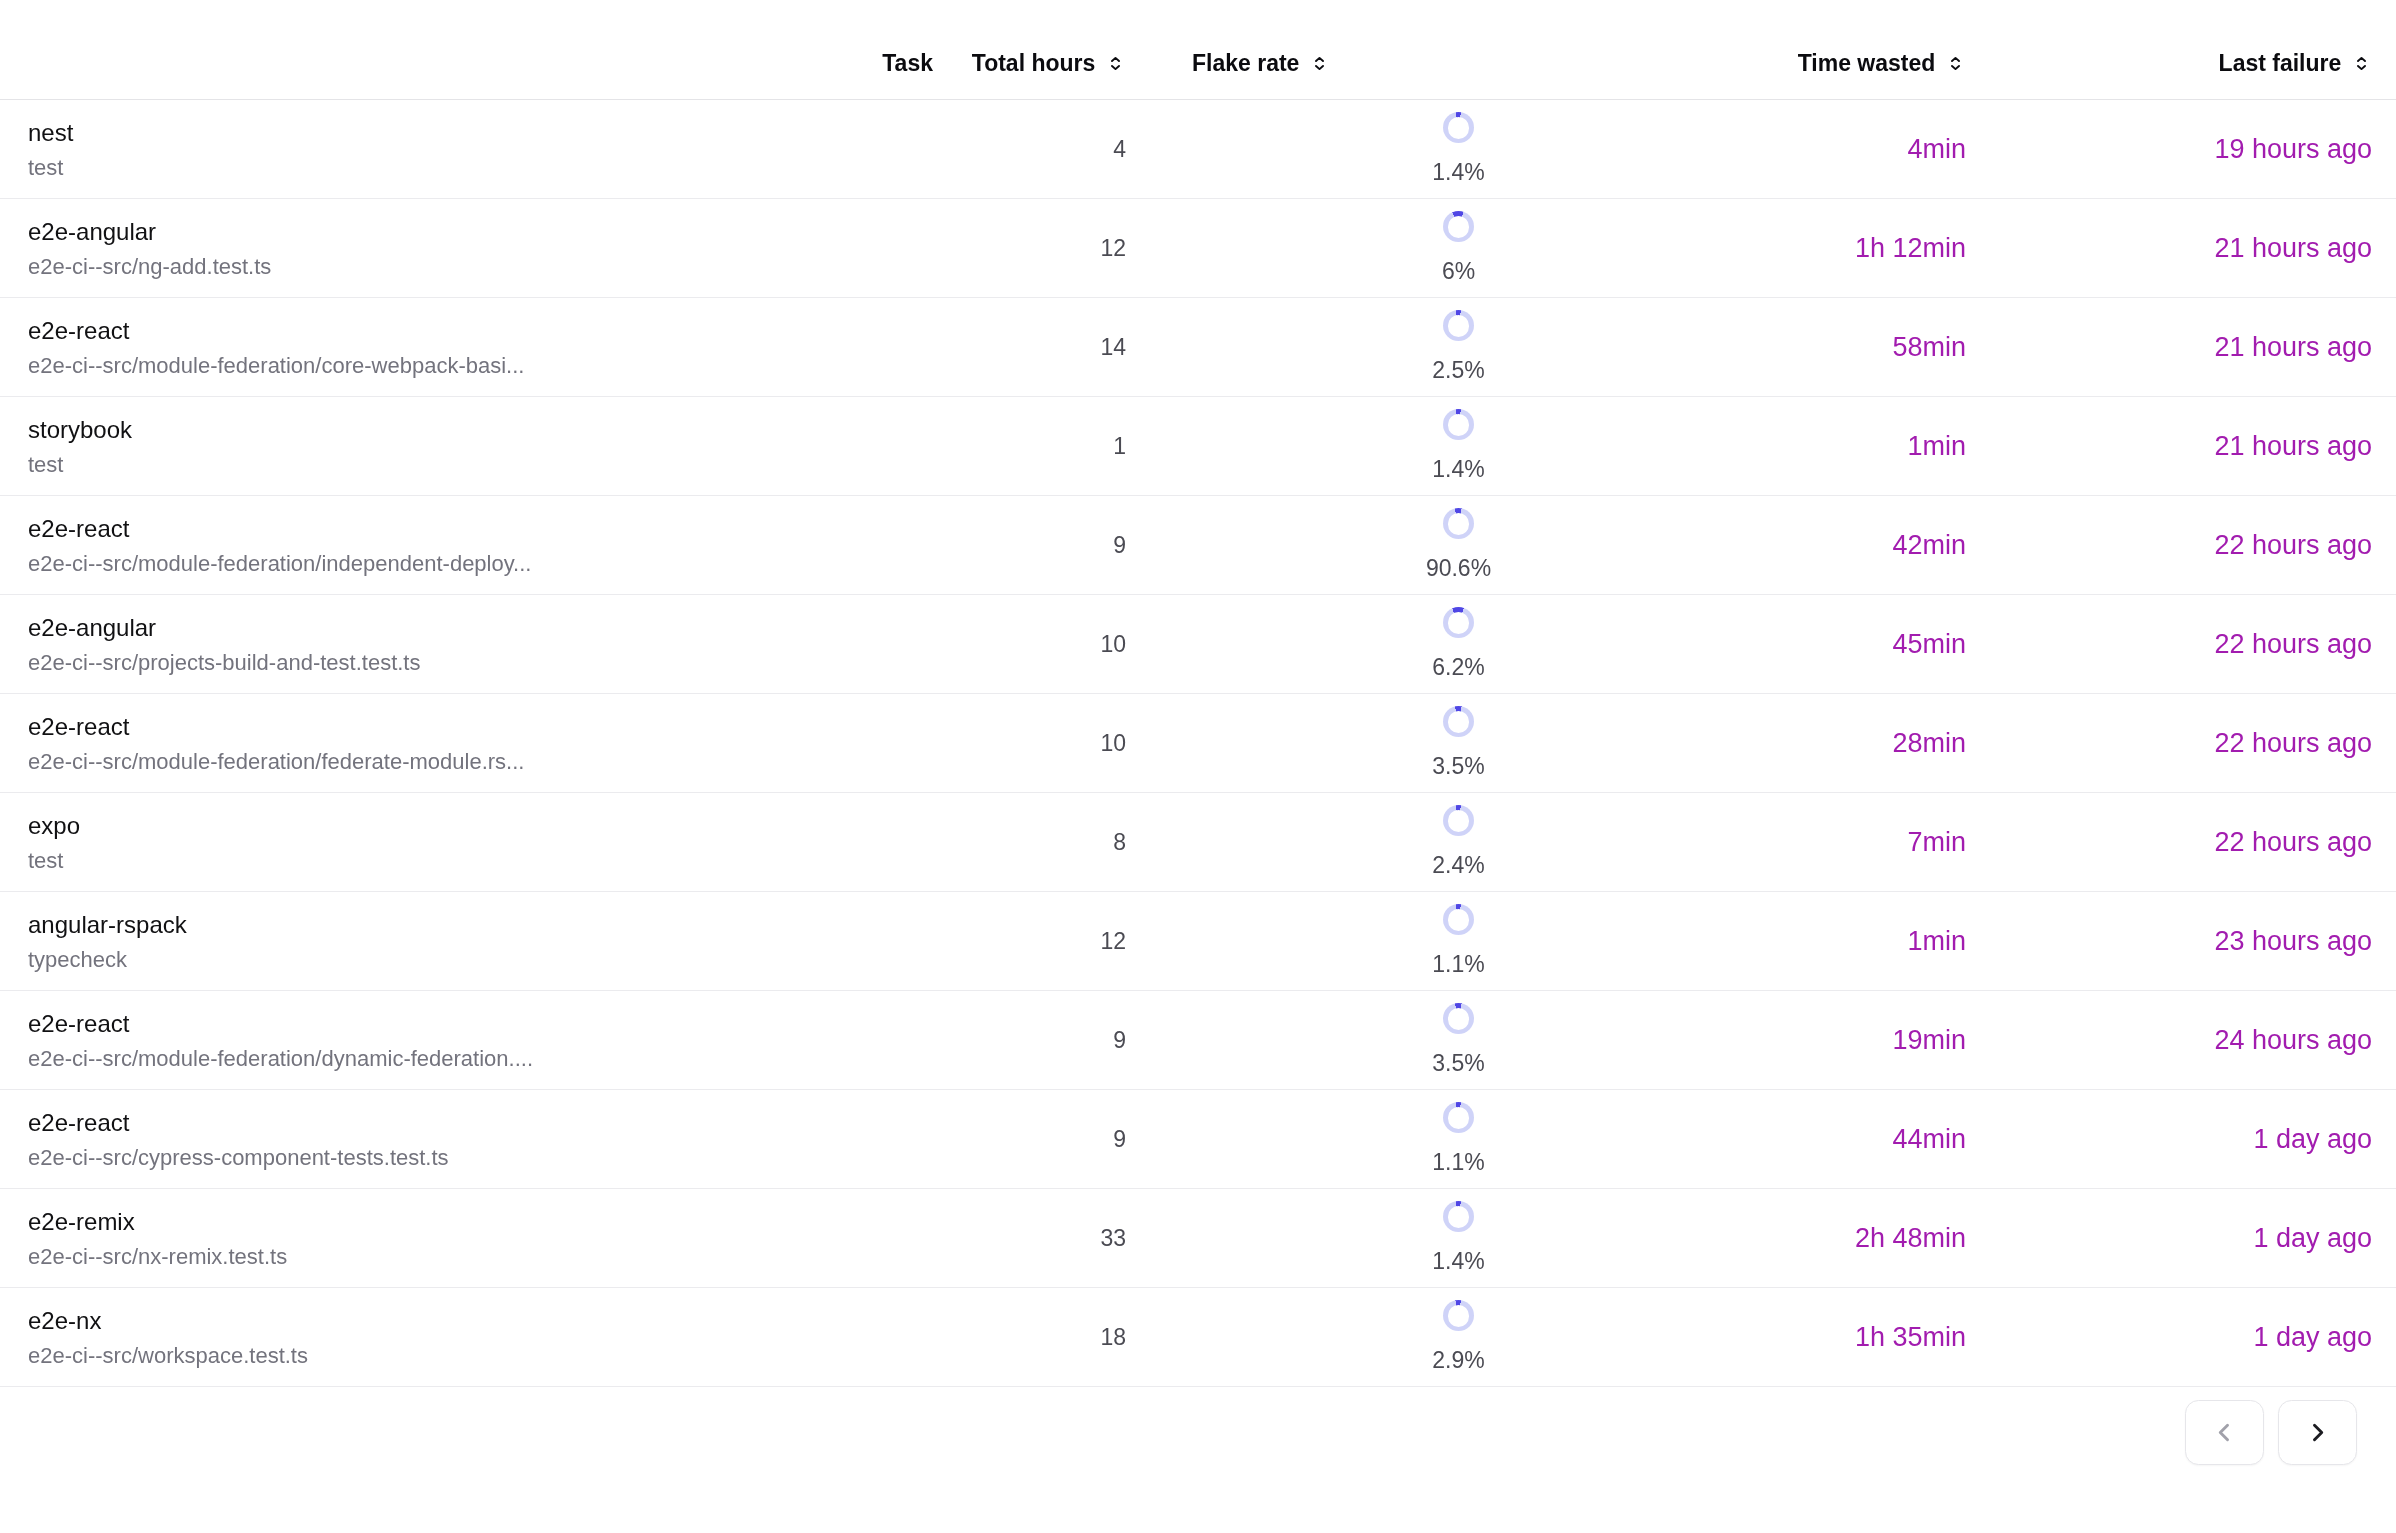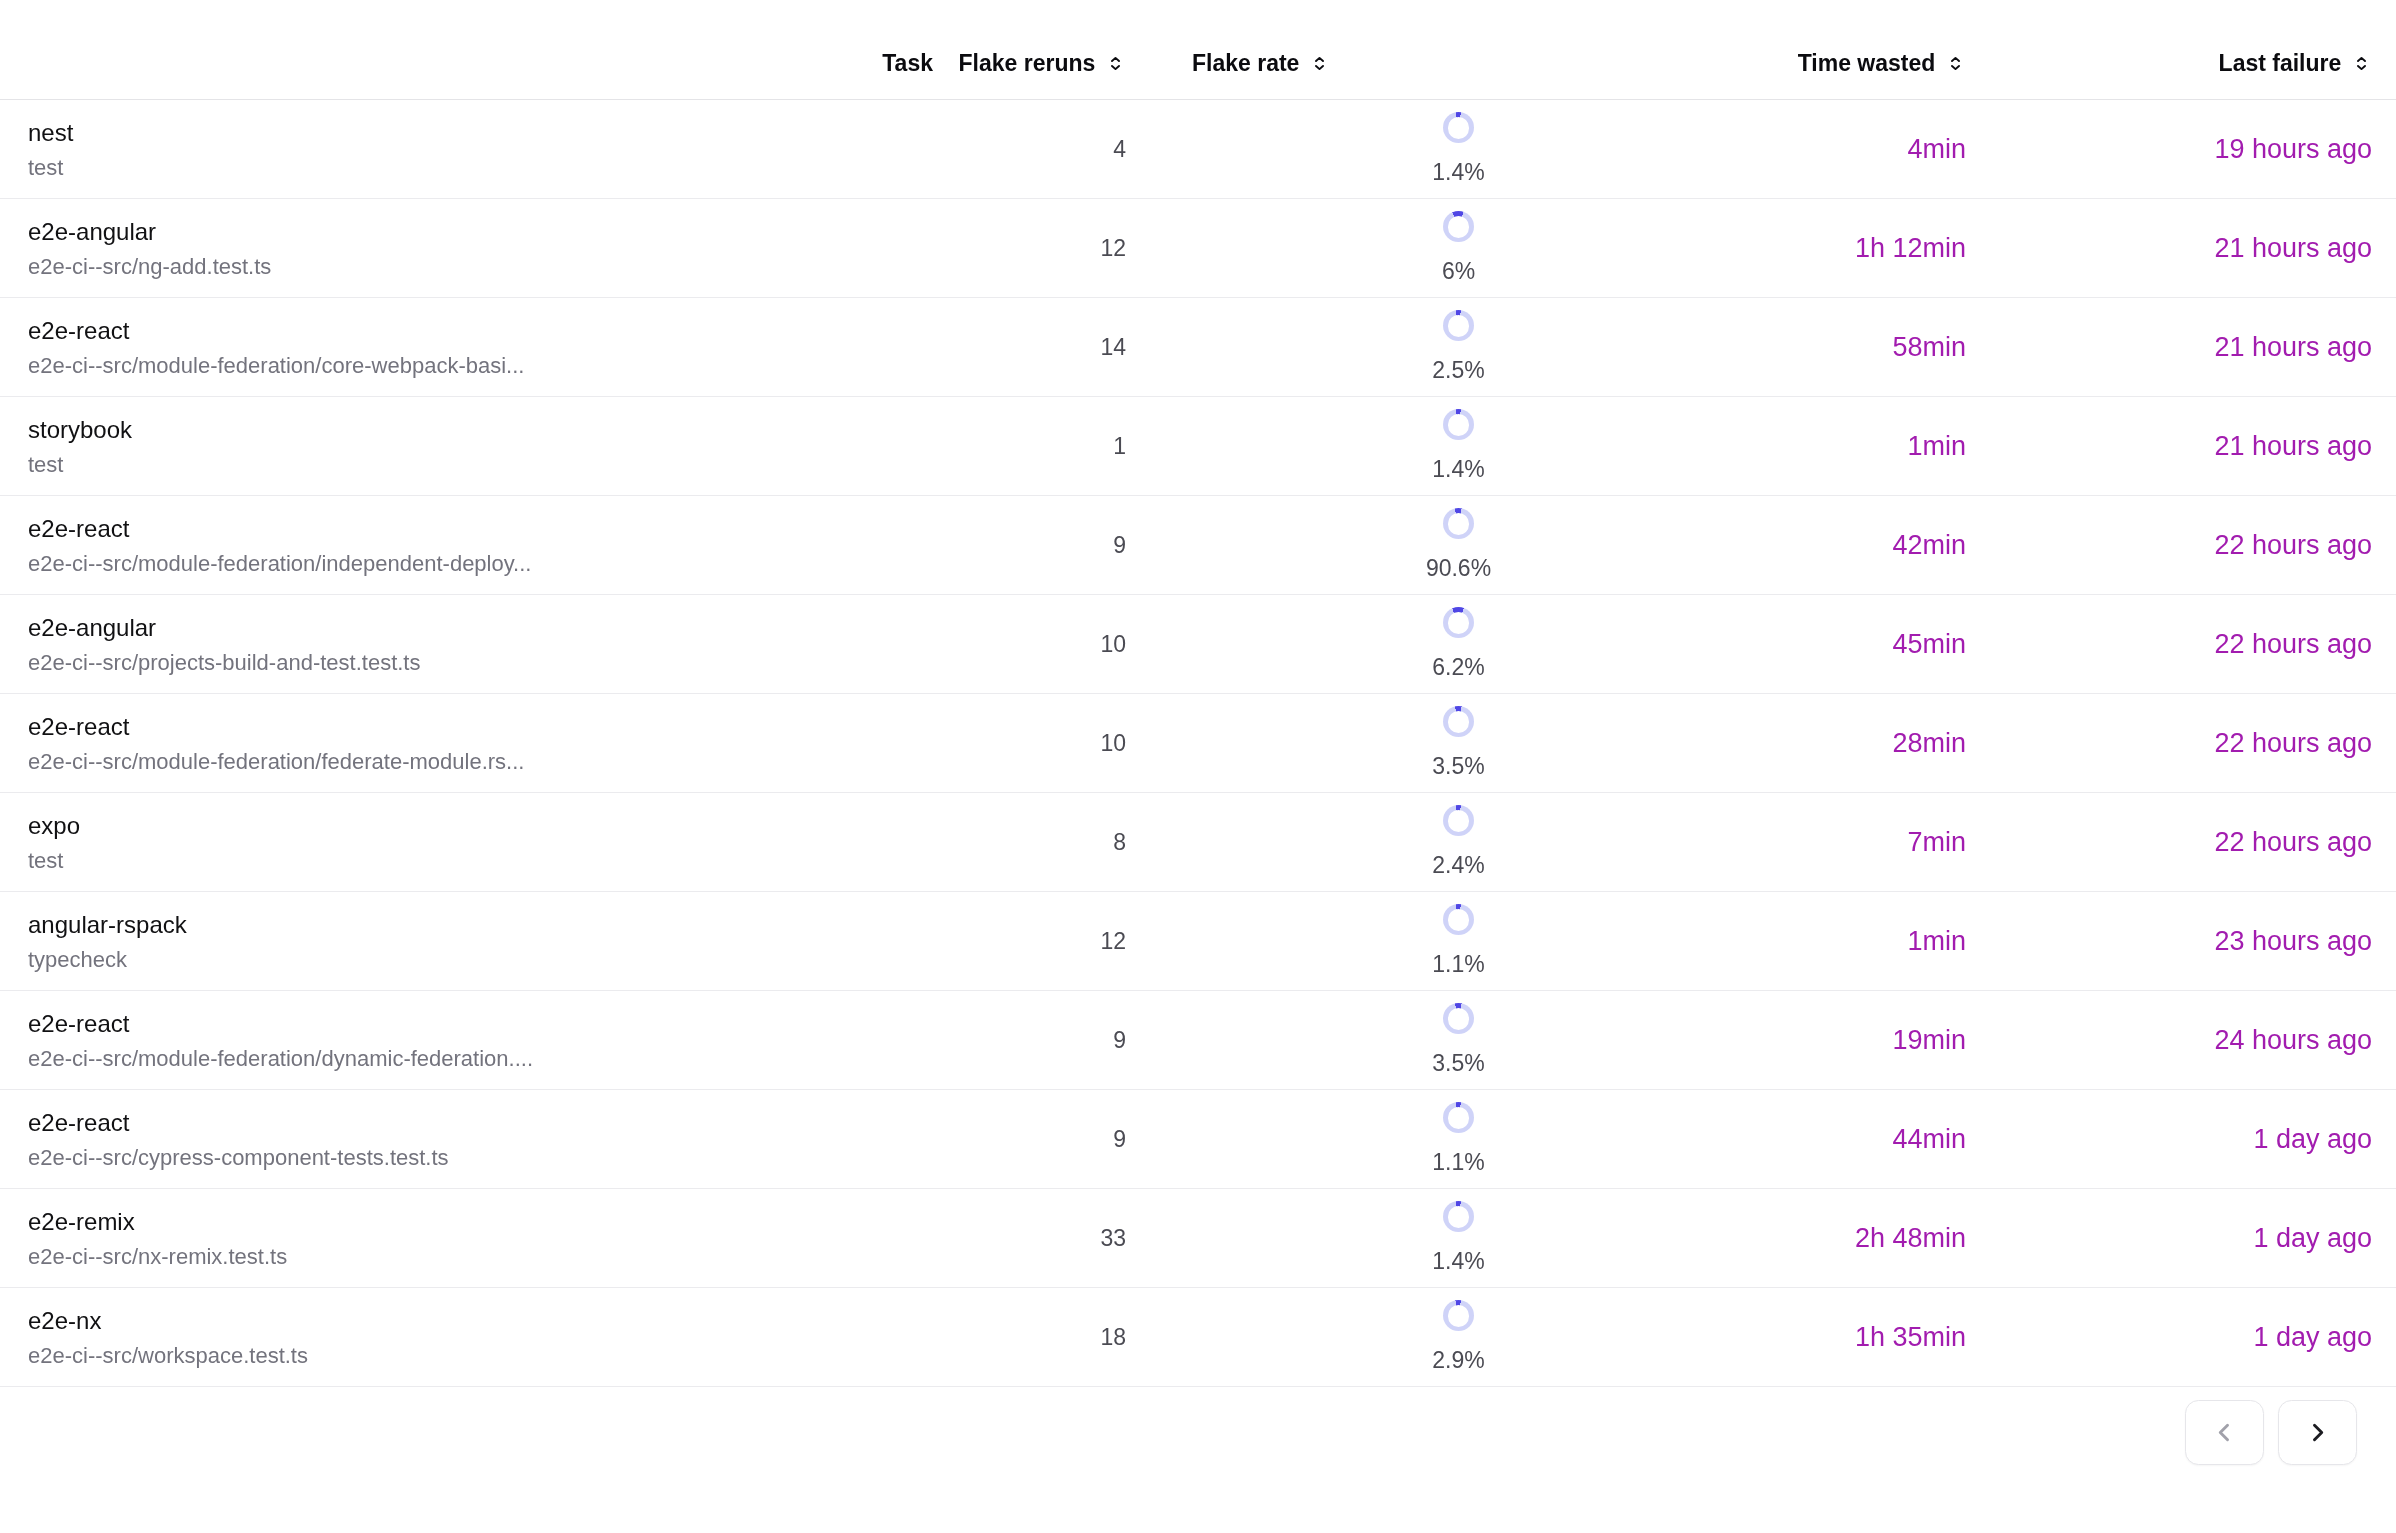--- a/index.html
+++ b/index.html
@@ -84,21 +84,21 @@
 </style>
 </head>
 <body>
 
 <div class="table">
   <div class="grid-row header-row">
     <div class="th th-task">
       <span>Task</span>
     </div>
     <div class="th th-reruns">
-      <span>Flake reruns</span>
+      <span>Total hours</span>
       <svg class="sort-icon" width="21" height="21" viewBox="0 0 24 24" fill="none" stroke="currentColor" stroke-width="2.2" stroke-linecap="round" stroke-linejoin="round">
           <path d="M8 9.2 12 5.6 16 9.2"></path>
           <path d="M8 14.8 12 18.4 16 14.8"></path>
         </svg>
     </div>
     <div class="th th-flake">
       <span>Flake rate</span>
       <svg class="sort-icon" width="21" height="21" viewBox="0 0 24 24" fill="none" stroke="currentColor" stroke-width="2.2" stroke-linecap="round" stroke-linejoin="round">
           <path d="M8 9.2 12 5.6 16 9.2"></path>
           <path d="M8 14.8 12 18.4 16 14.8"></path>

